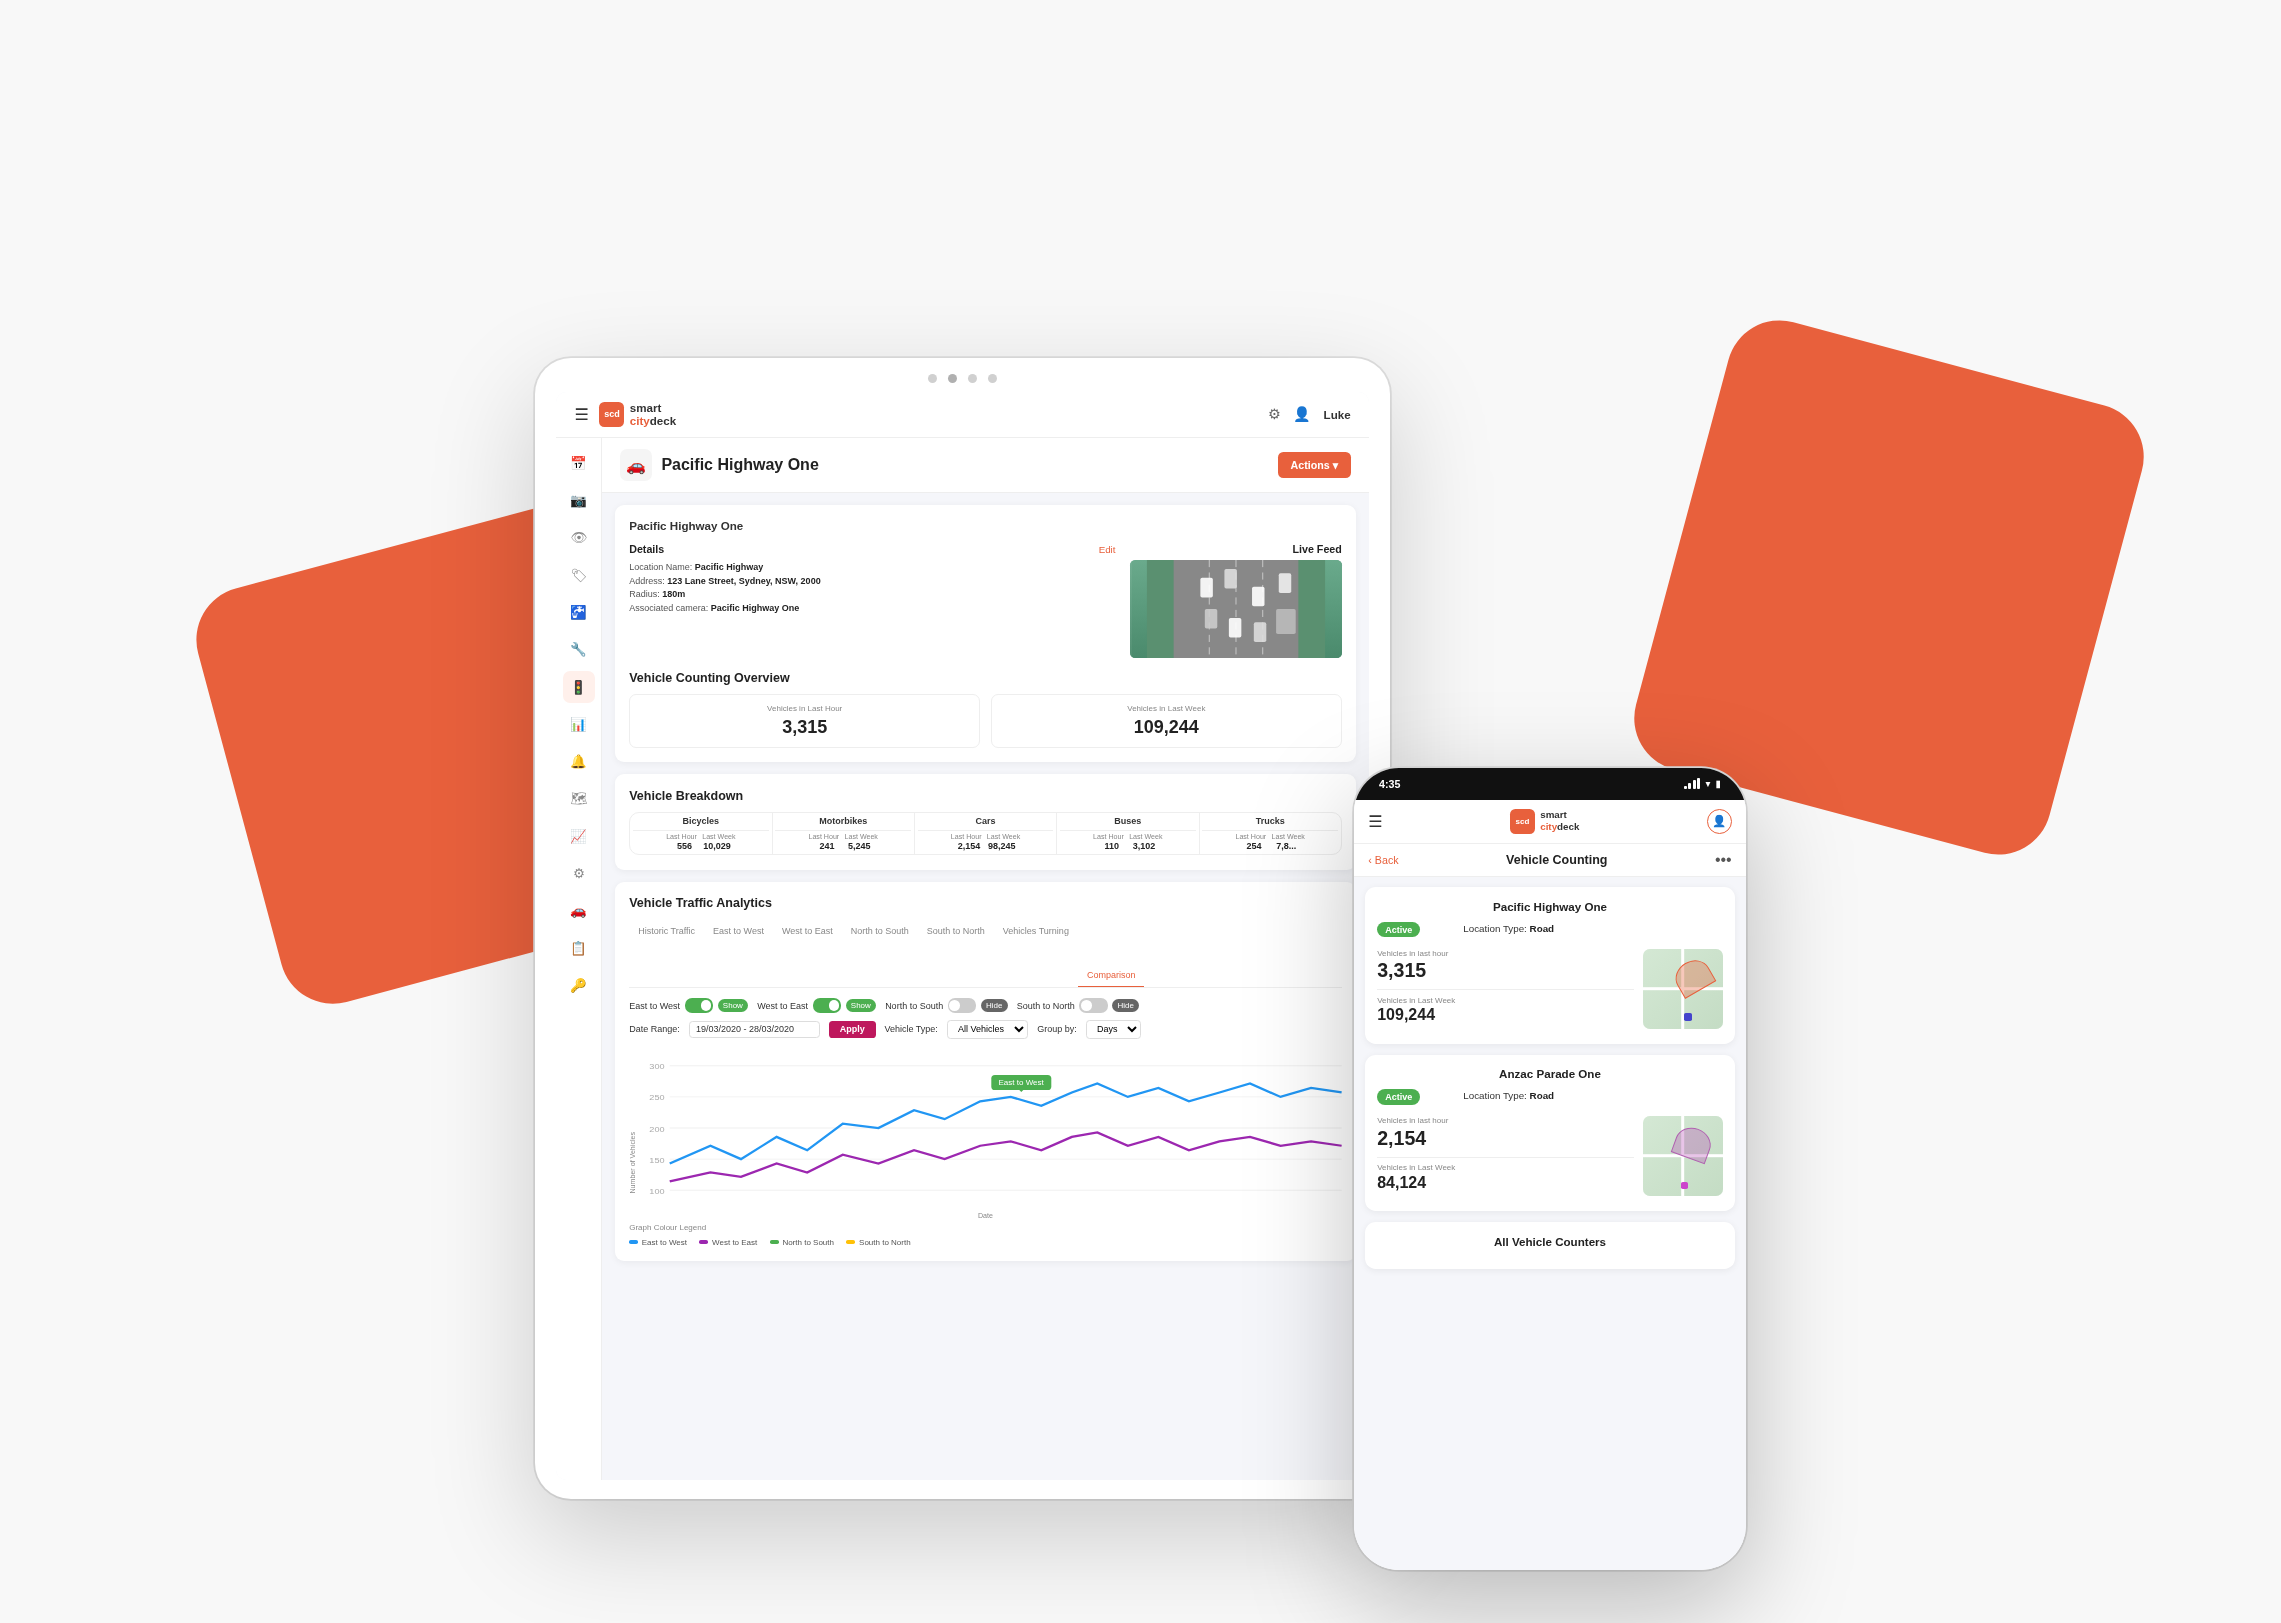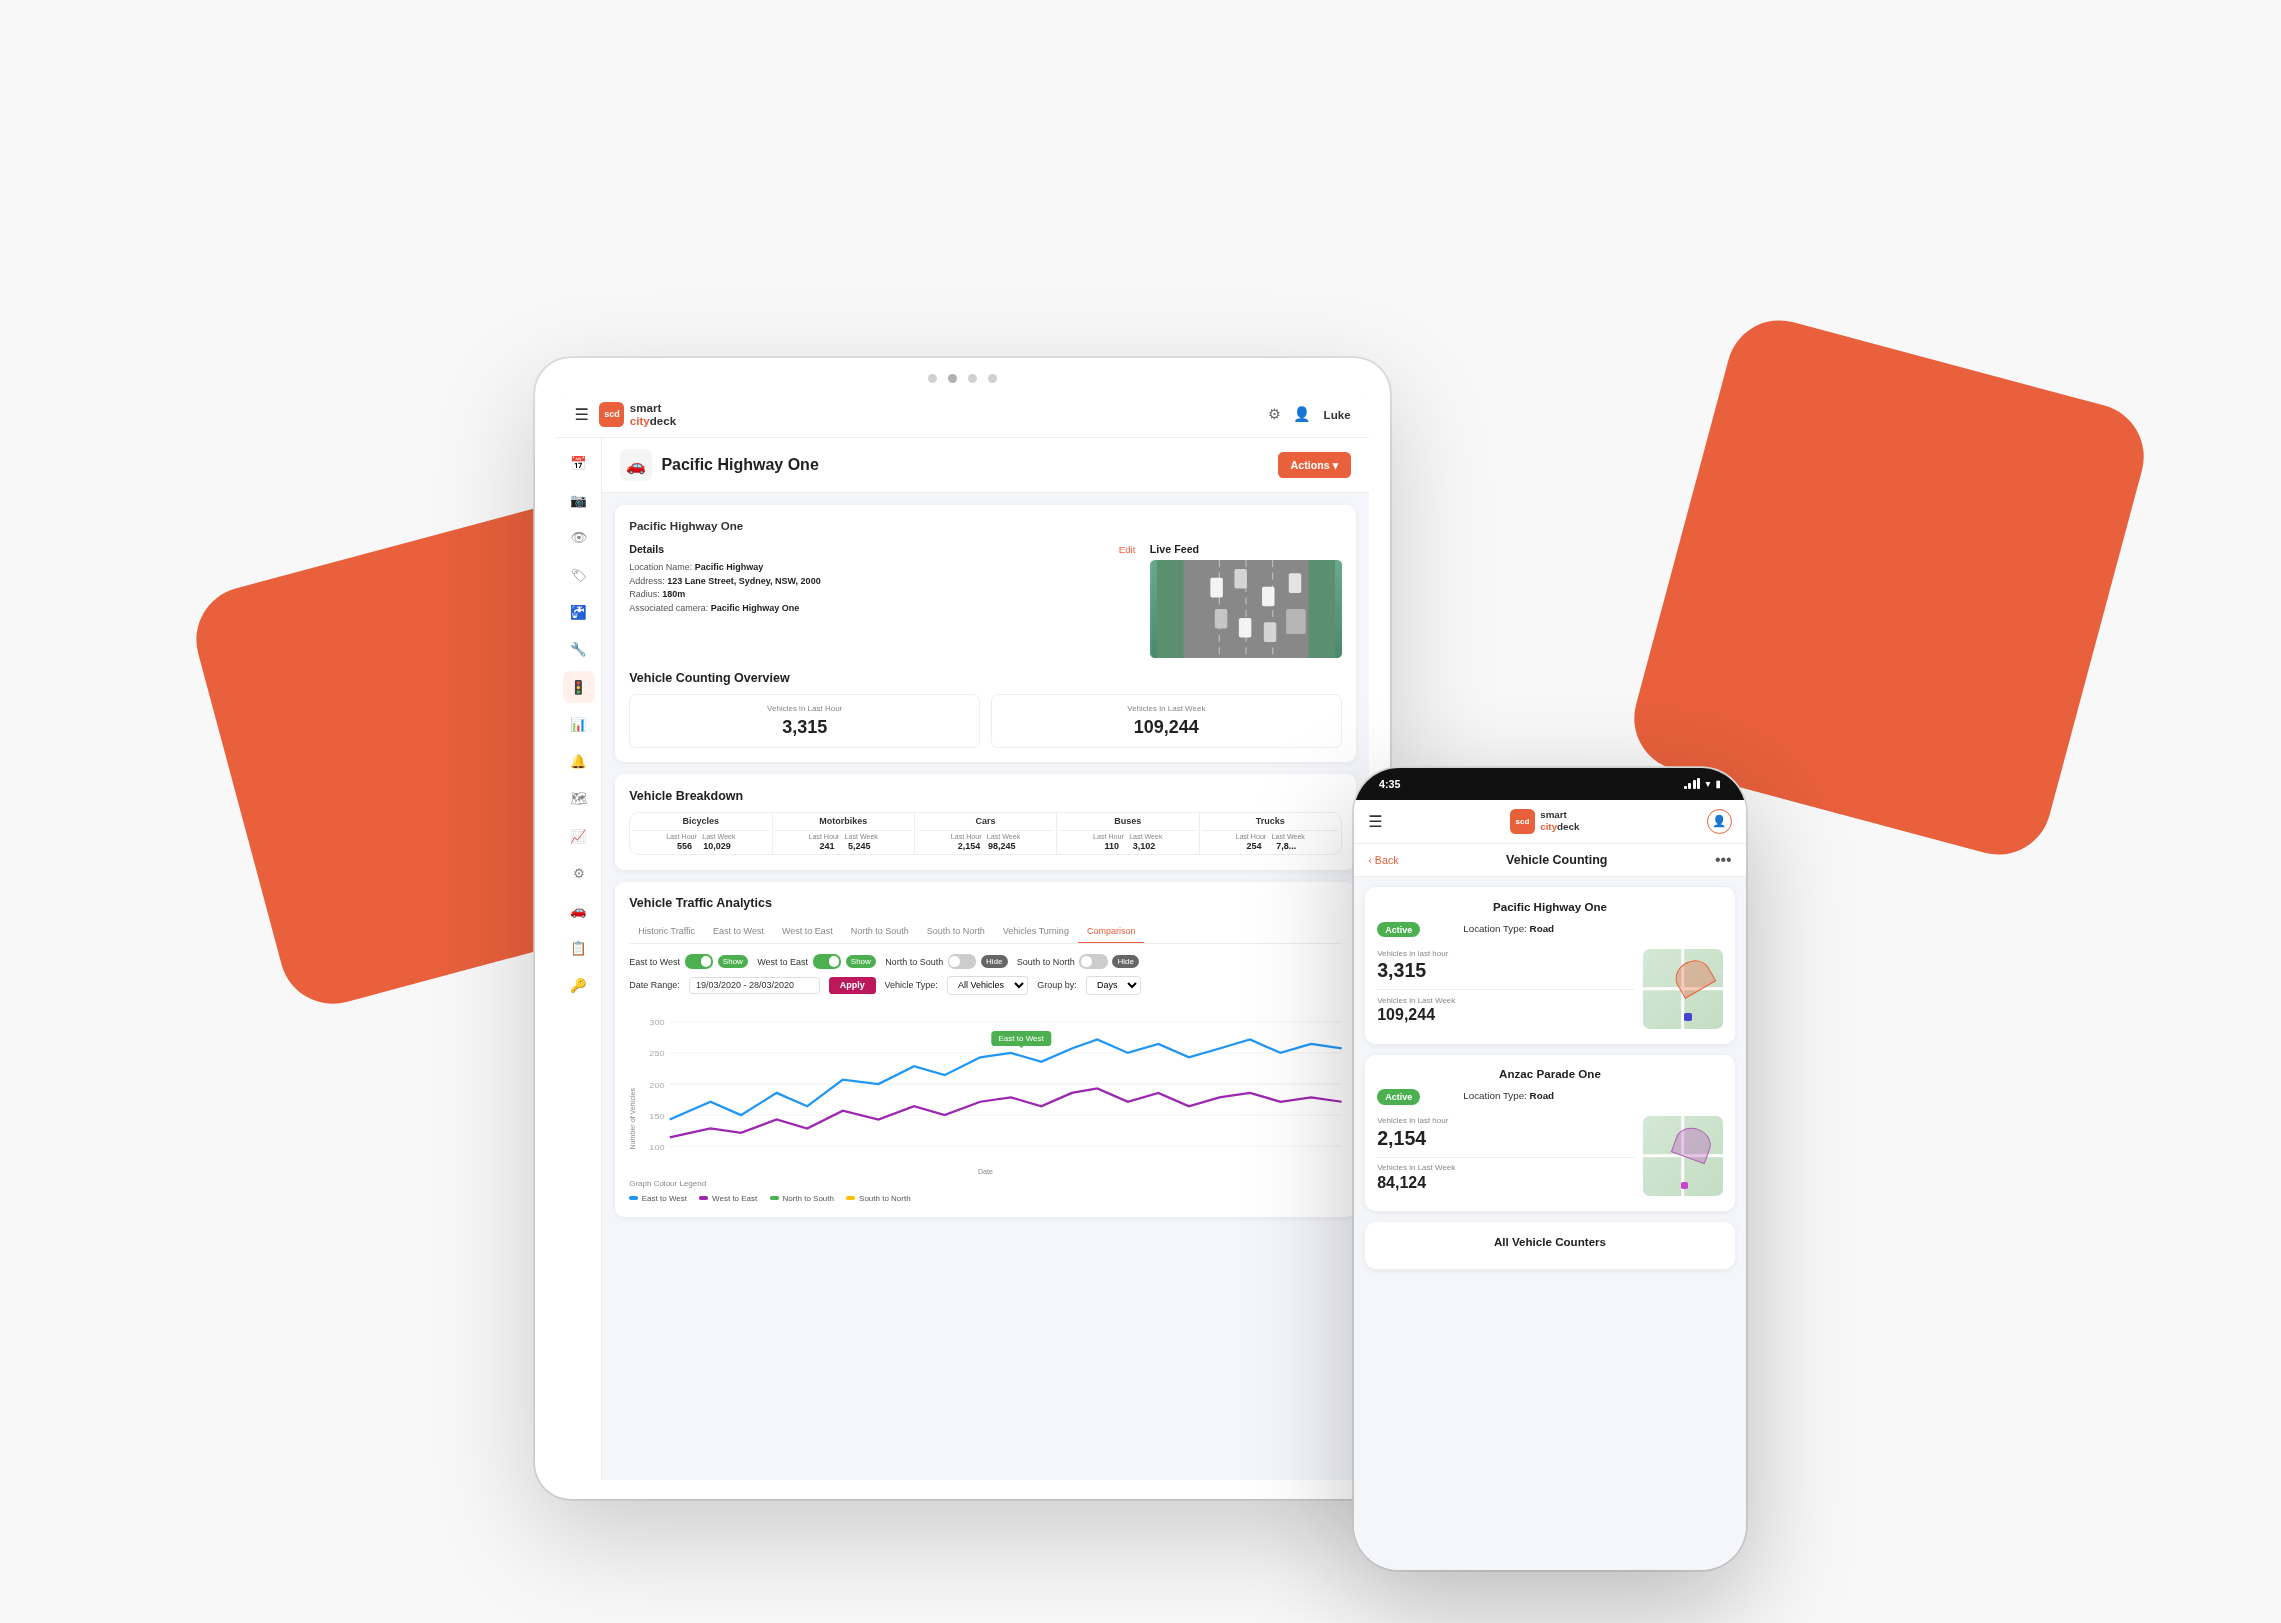--- a/index.html
+++ b/index.html
@@ -195,21 +195,21 @@
     .details-feed-row {
       display: flex;
       gap: 14.3px;
     }
     .details-section { flex: 1; }
     .details-header { display: flex; align-items: center; justify-content: space-between; margin-bottom: 7.1px; }
     .details-heading { font-size: 10.7px; font-weight: 700; color: #222; }
     .edit-link { font-size: 9.8px; color: #e8603c; cursor: pointer; }
     .detail-row { font-size: 9px; color: #555; margin-bottom: 3.6px; }
     .detail-row strong { color: #222; }
-    .live-feed-section { width: 192px; flex-shrink: 0; }
+    .live-feed-section { width: 212px; flex-shrink: 0; text-align: right; }
     .live-feed-label { font-size: 10.7px; font-weight: 700; color: #222; margin-bottom: 5.3px; }
     .live-feed-img {
       width: 100%; height: 98px;
       background: linear-gradient(135deg, #7ab8a0, #5a9e80, #4a8e70);
       border-radius: 5.3px;
       position: relative;
       overflow: hidden;
     }
     .live-feed-img-overlay {
       position: absolute;
@@ -257,21 +257,21 @@
       border-bottom: 0.9px solid #eee;
       margin-bottom: 10.7px;
     }
     .analytics-tab {
       font-size: 9px;
       color: #888;
       padding: 6.2px 9px;
       cursor: pointer;
       border-bottom: 1.8px solid transparent;
     }
-    .analytics-tab.active { color: #e8603c; border-bottom-color: #e8603c; }
+    .analytics-tab.active { color: #e8603c; border-bottom-color: #e8603c; margin-top: 44px; }
 
     
     .filter-row {
       display: flex;
       align-items: center;
       gap: 9px;
       margin-bottom: 7.1px;
       flex-wrap: wrap;
     }
     .filter-item {

